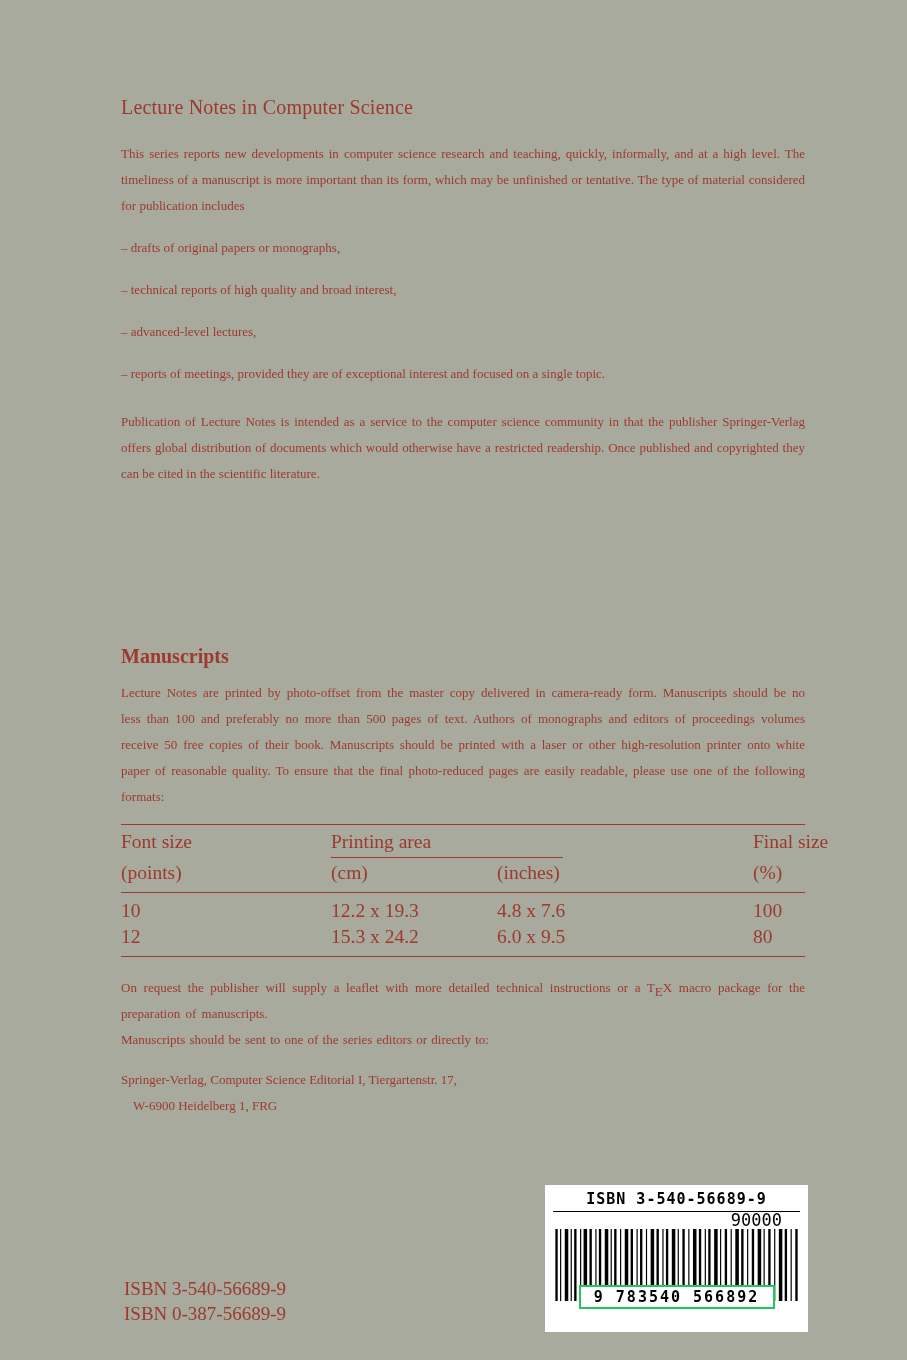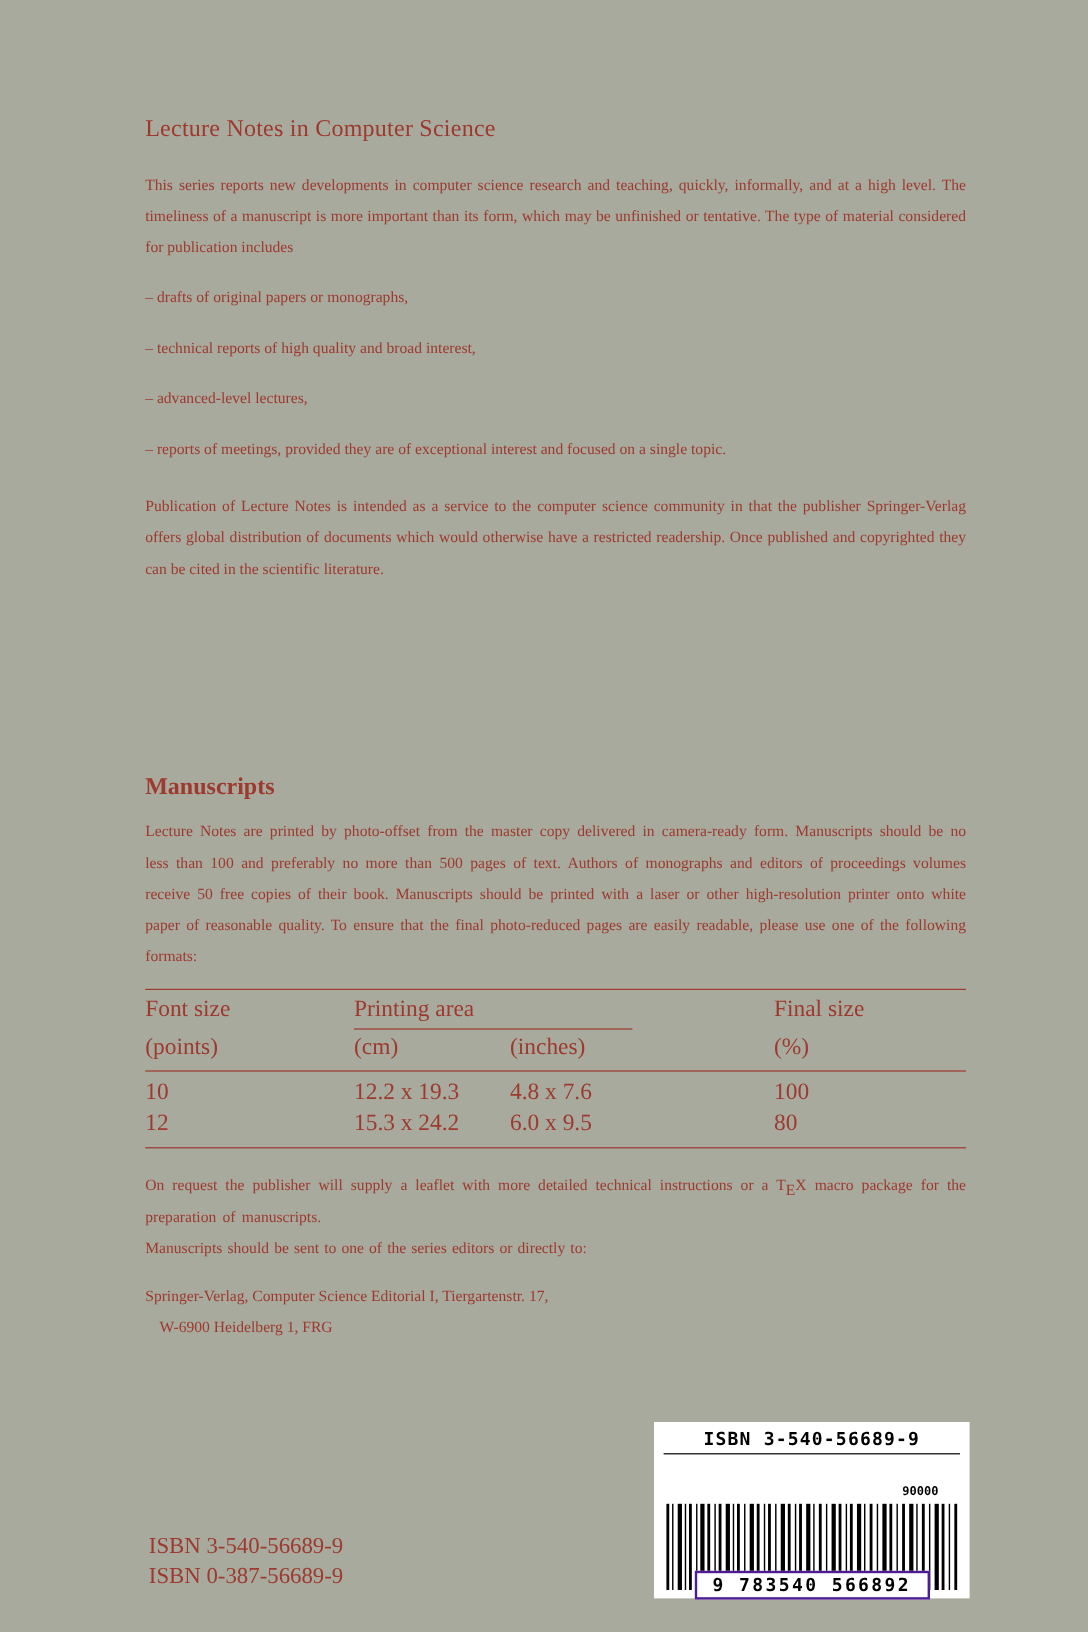--- a/index.html
+++ b/index.html
@@ -18,21 +18,21 @@
   p, .bullets li { font-size:13px; line-height:26px; }
   .intro-paragraph { margin-top:22px; text-align:justify; }
   .bullets { list-style:none; margin-top:4px; }
   .bullets li { margin-top:16px; padding-left:19px; text-indent:-19px; }
   .closing-paragraph { margin-top:22px; text-align:justify; }
   .manuscripts-heading { font-size:20px; font-weight:bold; margin-top:158px; }
   .manuscripts-paragraph { margin-top:12px; text-align:justify; word-spacing:2px; }
   
   .fmt-table { margin-top:14px; width:684px; font-size:19.5px; }
   .rule { border-top:1.5px solid #9e392f; height:0; }
-  .fmt-grid { display:grid; grid-template-columns:174px 130px 220px 160px; }
+  .fmt-grid { display:grid; grid-template-columns:174px 130px 220px 160px;gap:36px; }
   .fmt-grid > div { line-height:26px; }
   .hdr-row1 { padding-top:4px; }
   .pa-cell { grid-column:2 / span 2; }
   .pa-underline { display:inline-block; width:232px; border-bottom:1.2px solid #9e392f; padding-bottom:2px; }
   .hdr-row2 { padding-top:2px; padding-bottom:6px; }
   .body-row1 { padding-top:5px; }
   .body-row2 { padding-bottom:6px; }
   .tex-note { margin-top:18px; text-align:justify; word-spacing:2px; }
   .tex-sub { display:inline-block; transform:translateY(4px); }
   .send-to { word-spacing:1px; }
@@ -41,25 +41,25 @@
   .isbn-block { position:absolute; left:124px; top:1276px; font-size:19px; line-height:25px; }
   
   .barcode-box {
     position:absolute; left:545px; top:1185px; width:263px; height:147px;
     background:#ffffff; color:#000;
     font-family:"DejaVu Sans Mono", "Liberation Mono", monospace;
     padding:5px 8px 4px 8px;
   }
   .bc-isbn { font-size:15px; font-weight:bold; text-align:center; letter-spacing:1px; white-space:nowrap; }
   .bc-sepline { border-top:1.5px solid #000; margin-top:3px; }
-  .bc-addon { font-size:10px; font-weight:bold; text-align:right; padding-right:18px; line-height:16px;margin-top:24px; }
+  .bc-addon { font-size:17px; font-weight:normal; text-align:right; padding-right:18px; line-height:16px; }
   .bc-bars { display:block; width:247px; height:72px; margin-top:1px; }
   .bc-number {
     position:relative; margin:-16px auto 0 auto; width:196px;
-    background:#fff; border:2px solid #4c1d95;
+    background:#fff; border:2px solid #22c55e;
     font-size:15px; font-weight:bold; text-align:center;
     letter-spacing:2px; padding:1px 0; white-space:nowrap;
   }
 </style>
 </head>
 <body>
 
 <div class="page">
   <div class="content">
 

